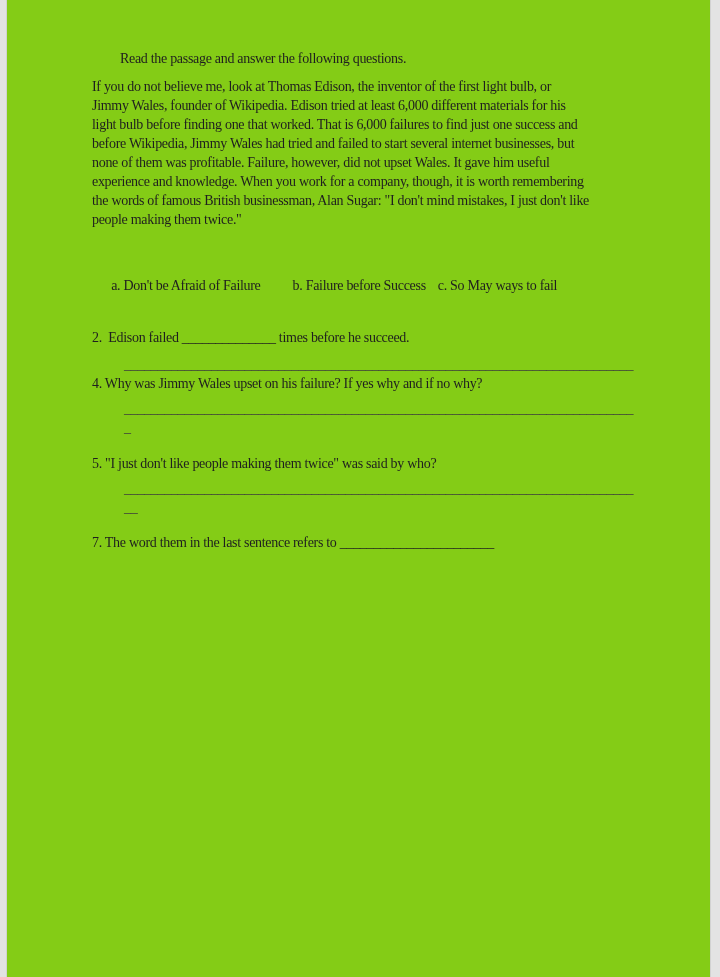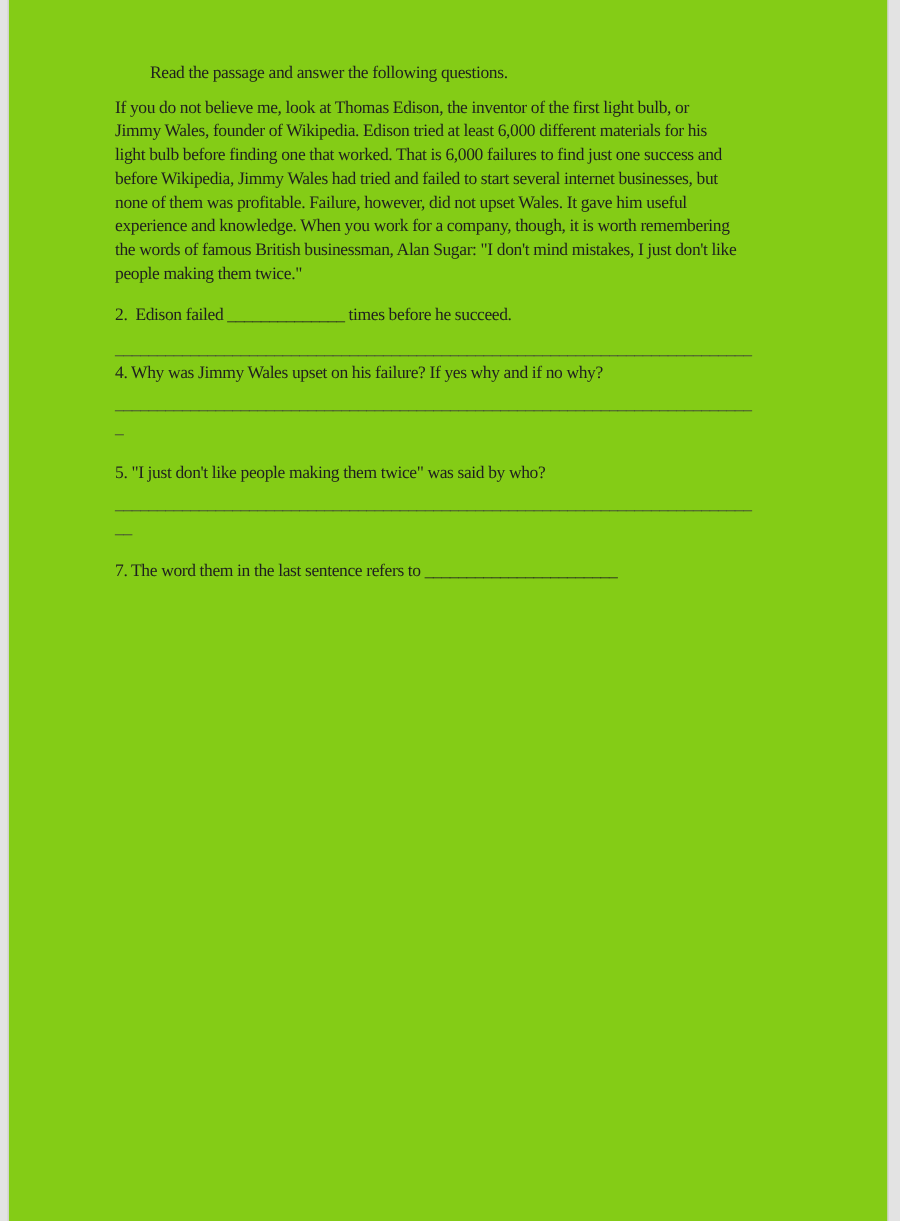--- a/index.html
+++ b/index.html
@@ -49,20 +49,21 @@
   .opt-b     { margin-left: 32px; }
   .opt-c     { margin-left: 12px; }
   .q2-row    { margin-top: 14px; }
   .q3-row    { margin-top: 12px; }
   .q4-row    { }
   .q5-row    { margin-top: 17px; }
   .q6-row    { margin-top: 16px; }
   .answer-line {
     white-space: pre-line;
     color: #3c3c3c;
+    margin-left: 32px;
   }
   .ans1 { margin-top: 8px; }
   .ans2 { margin-top: 6px; }
   .ans3 { margin-top: 6px; }
 </style>
 </head>
 <body>
 
 <div class="page">
   <div class="edge-strip left"></div>
@@ -75,20 +76,23 @@
     <div class="passage">If you do not believe me, look at Thomas Edison, the inventor of the first light bulb, or
 Jimmy Wales, founder of Wikipedia. Edison tried at least 6,000 different materials for his
 light bulb before finding one that worked. That is 6,000 failures to find just one success and
 before Wikipedia, Jimmy Wales had tried and failed to start several internet businesses, but
 none of them was profitable. Failure, however, did not upset Wales. It gave him useful
 experience and knowledge. When you work for a company, though, it is worth remembering
 the words of famous British businessman, Alan Sugar: "I don't mind mistakes, I just don't like
 people making them twice."</div>
 
 
+    <div class="options-row">
+      <span class="opt-a">a. Don't be Afraid of Failure</span><span class="opt-b">b. Failure before Success</span><span class="opt-c">c. So May ways to fail</span>
+    </div>
 
     <div class="q q2-row">2.  Edison failed ______________ times before he succeed.</div>
 
 
     <div class="answer-line ans1">____________________________________________________________________________</div>
 
     <div class="q q4-row">4. Why was Jimmy Wales upset on his failure? If yes why and if no why?</div>
 
     <div class="answer-line ans2">____________________________________________________________________________
 _</div>

